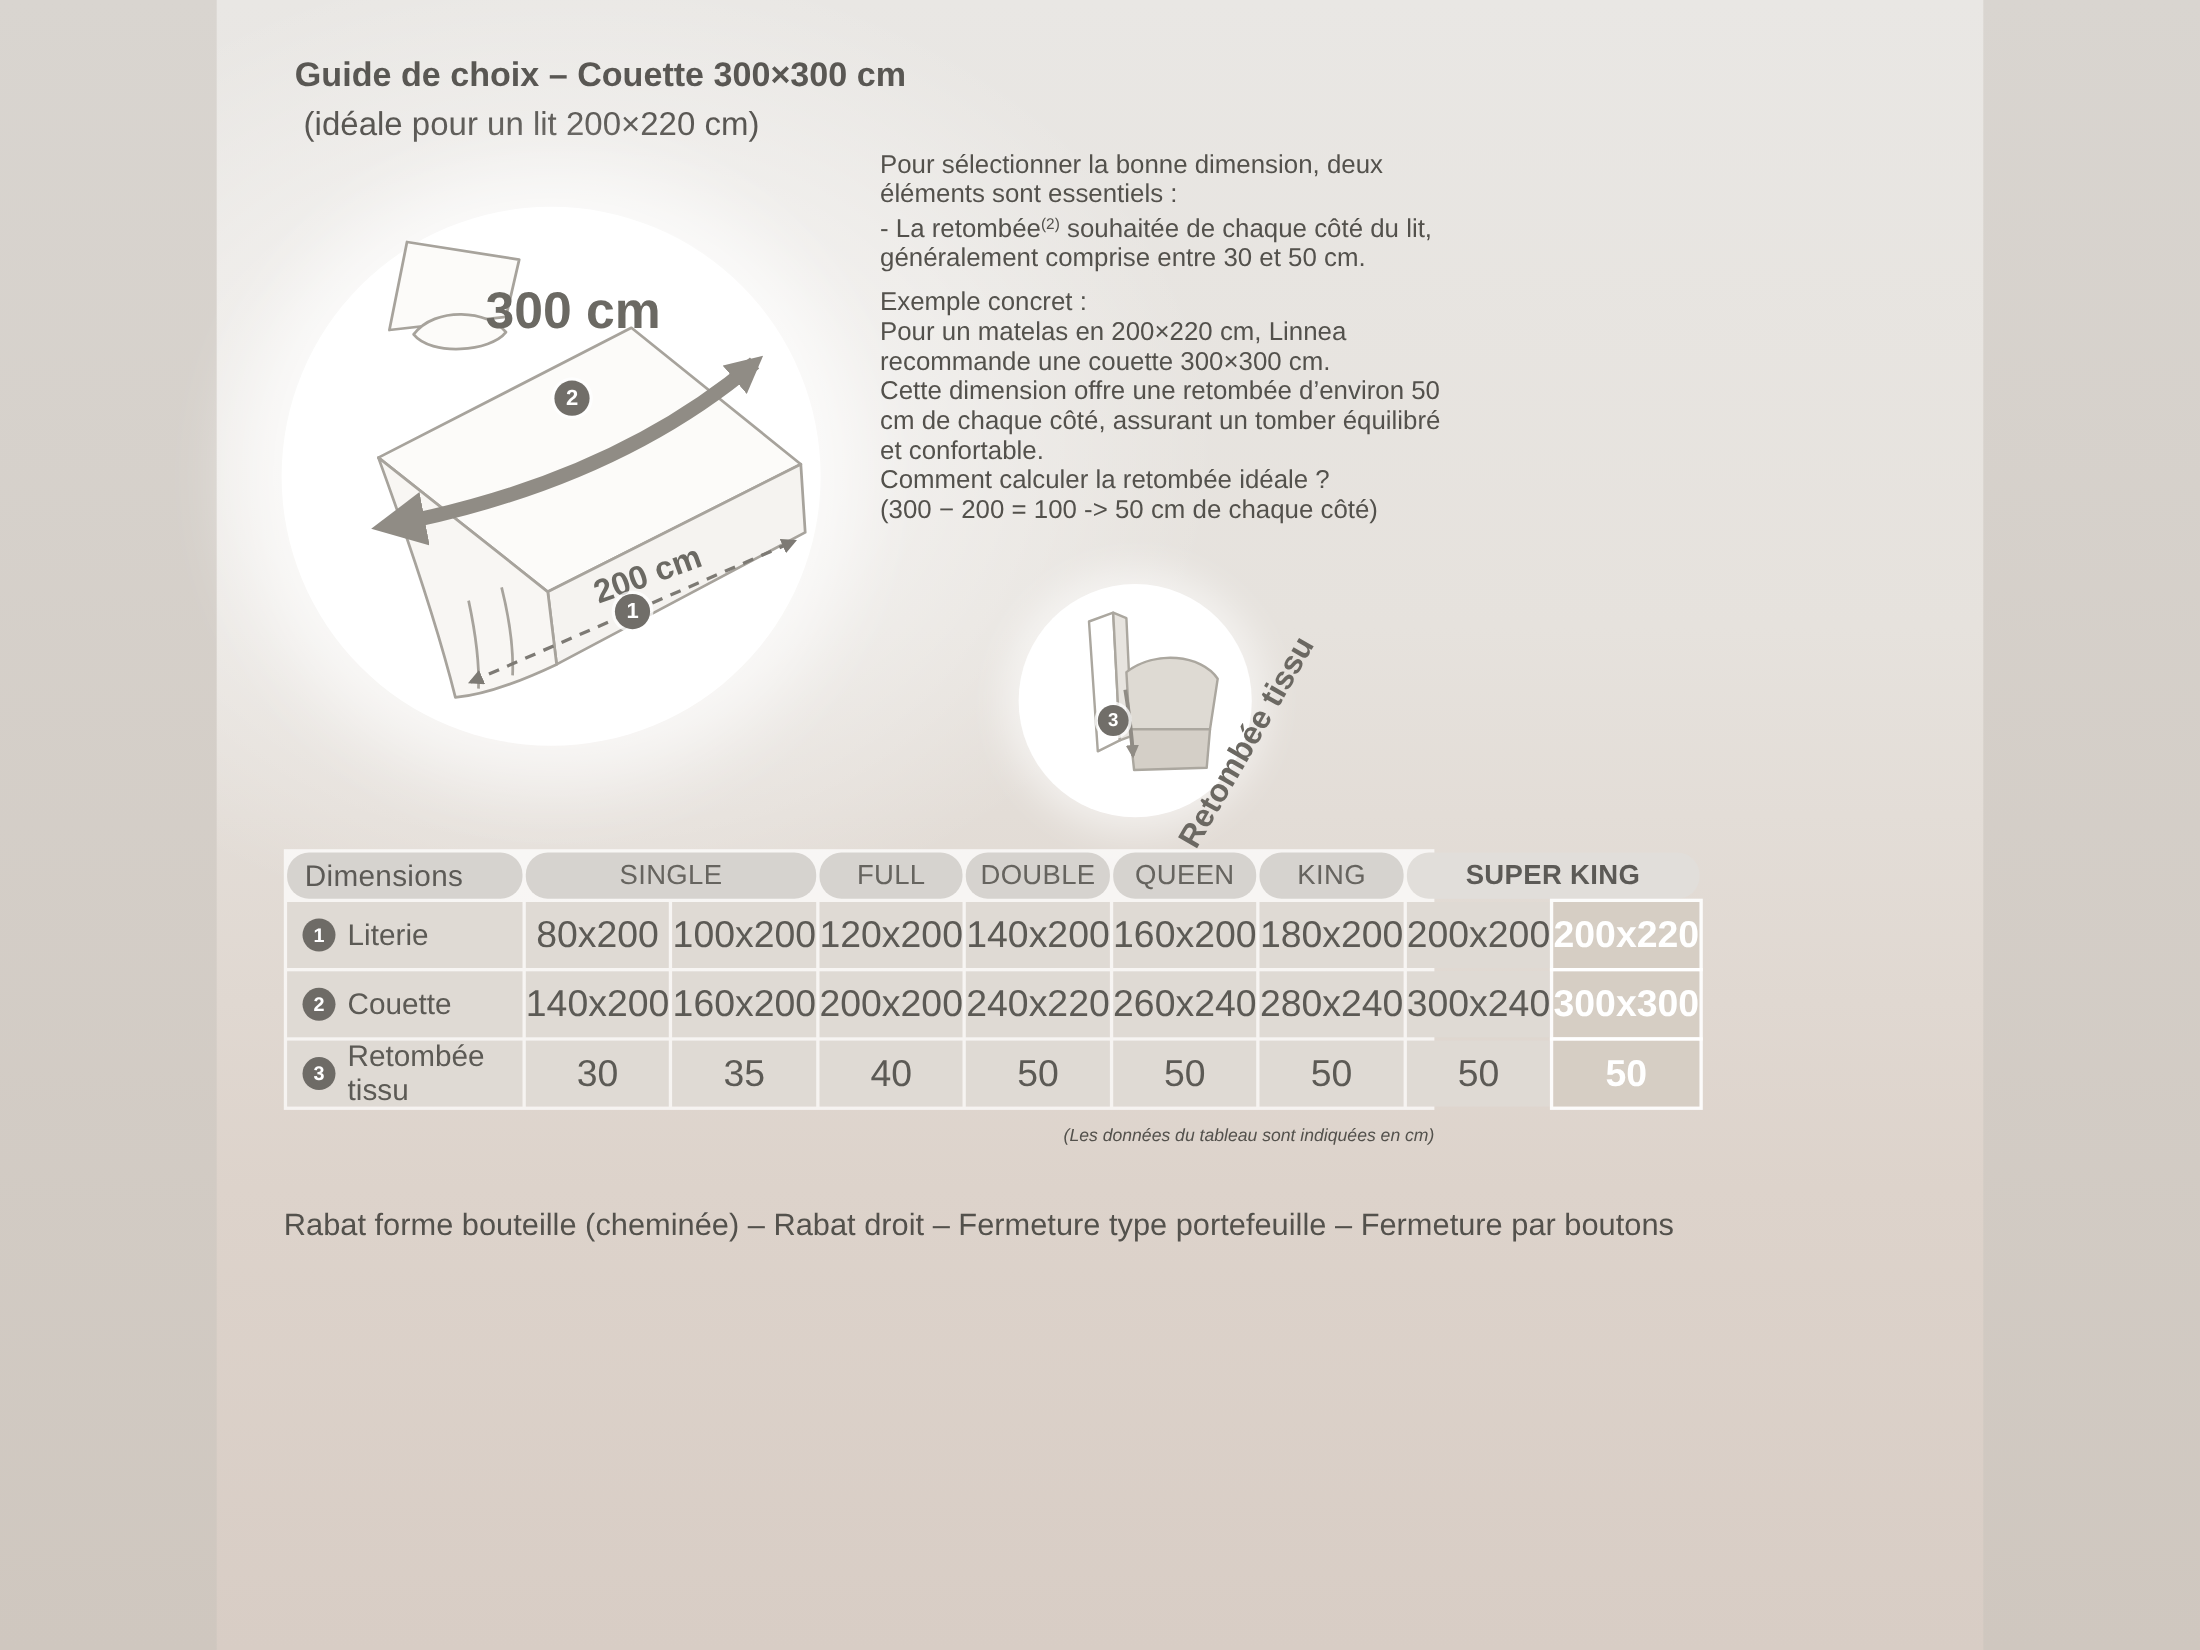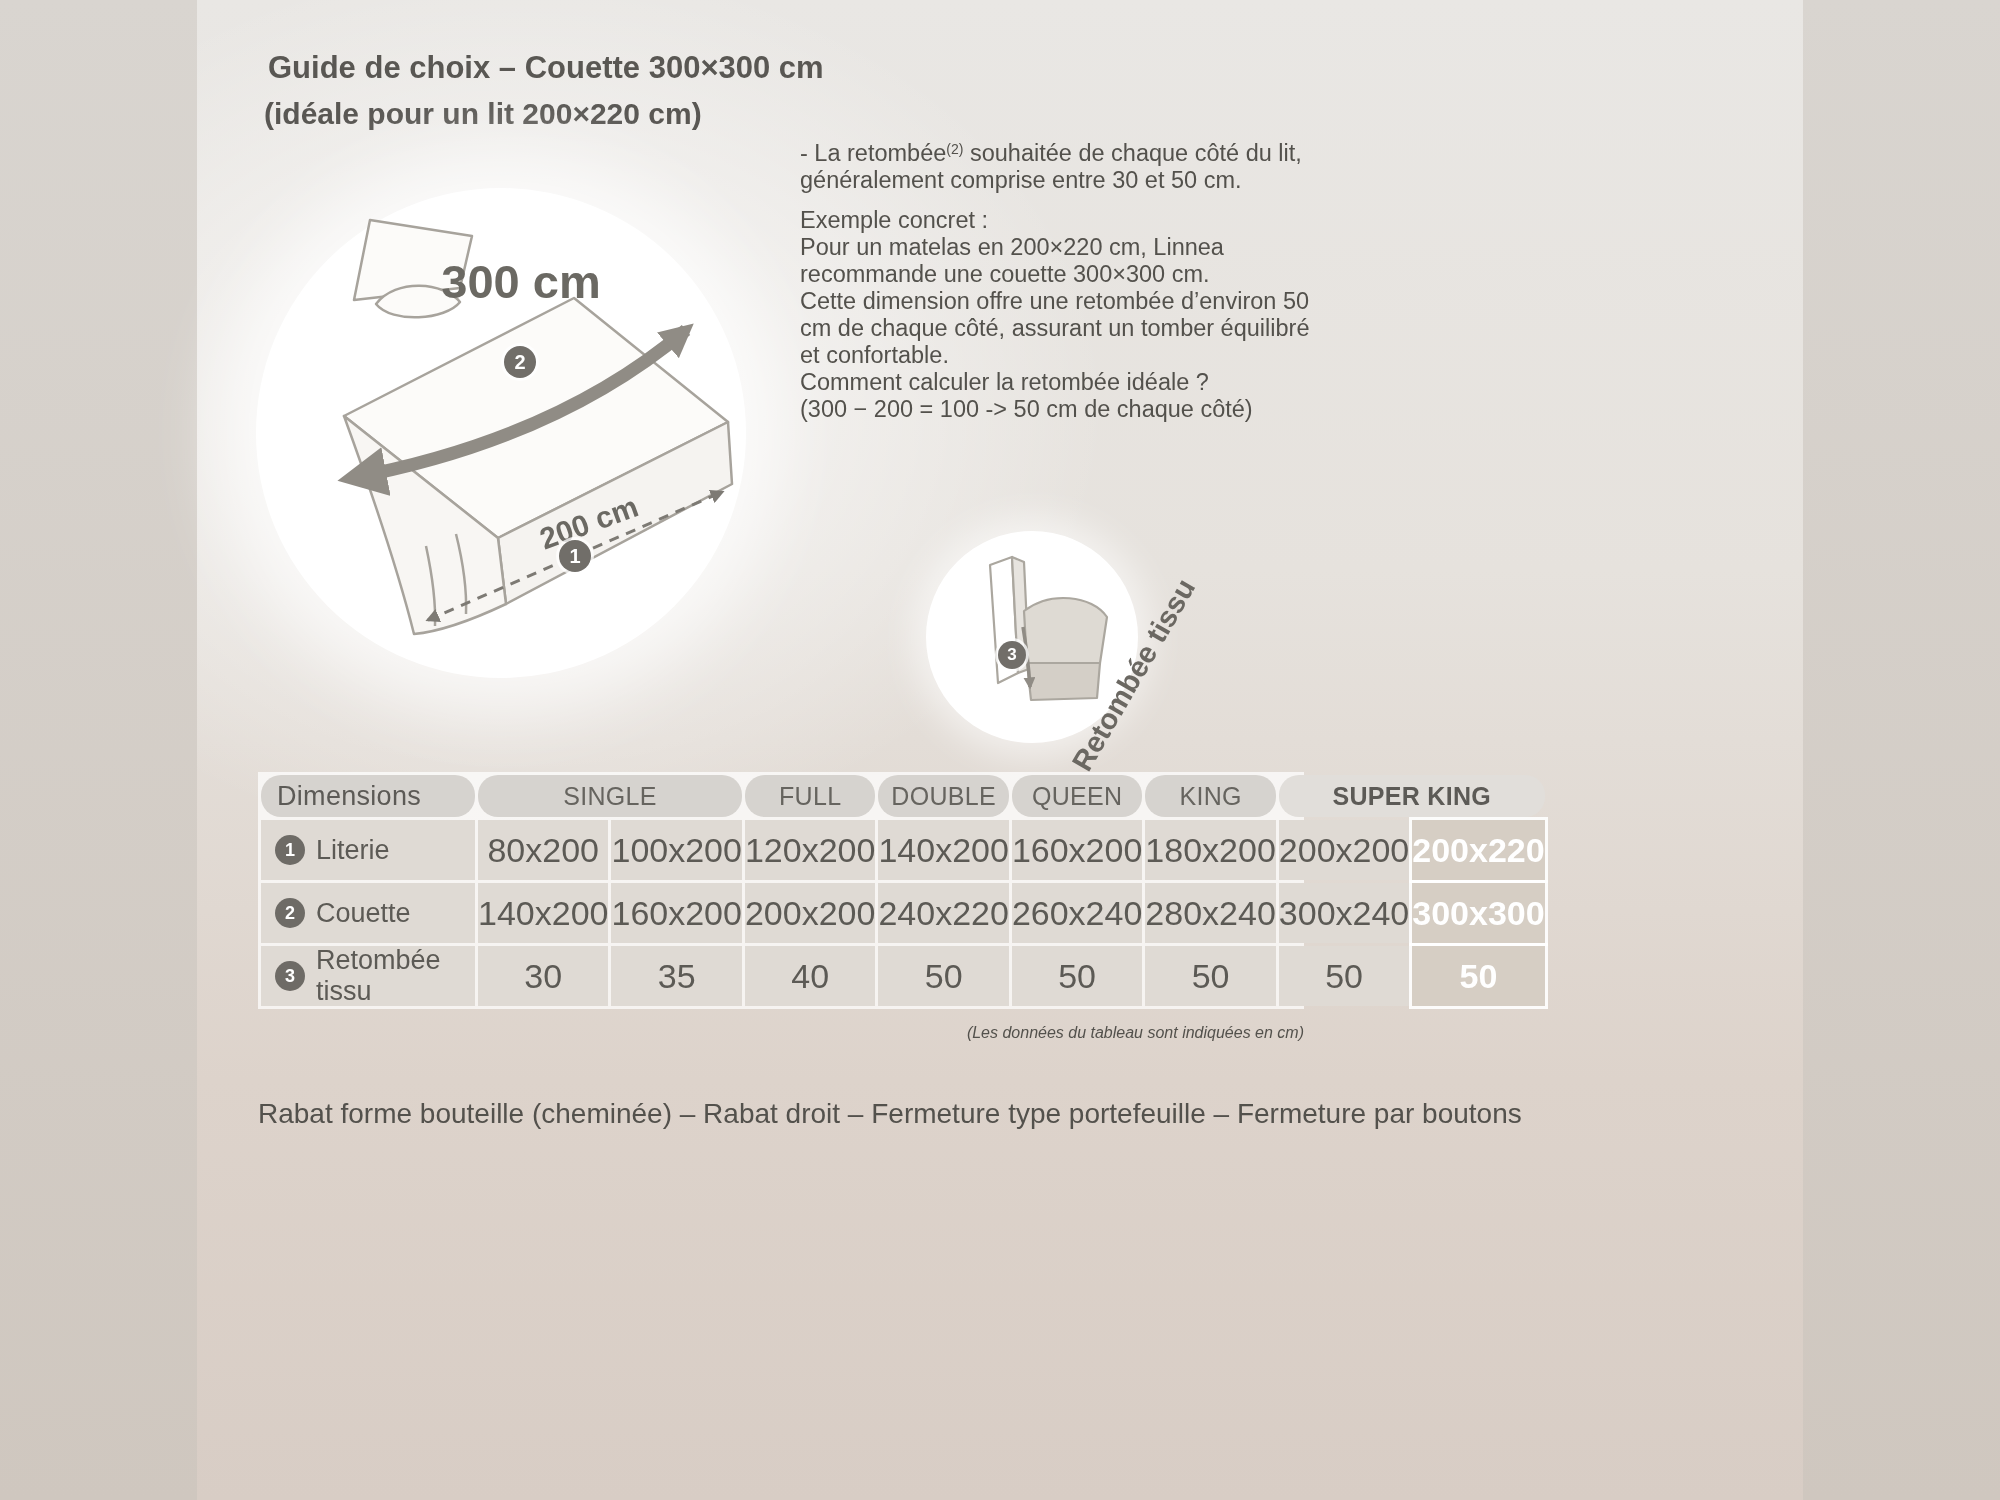--- a/index.html
+++ b/index.html
@@ -11,21 +11,21 @@
     position:relative; width:2000px; height:1500px; overflow:hidden;
     background:
       radial-gradient(ellipse 950px 720px at 26% 27%, rgba(255,255,255,0.85), rgba(255,255,255,0) 62%),
       linear-gradient(180deg, #e9e7e4 0%, #e6e2dd 38%, #ddd3cb 72%, #d8cdc5 100%);
   }
   .band { position:absolute; top:0; height:100%; width:197px; }
   .band-left  { left:0;  background:linear-gradient(180deg,#d9d5d0,#cfc7bf); }
   .band-right { right:0; background:linear-gradient(180deg,#d9d5d0,#cfc7bf); }
 
   .title    { position:absolute; left:268px; top:50px;  font-size:31px; font-weight:700; color:#595753; }
-  .subtitle { position:absolute; left:264px; top:97px;  font-size:30px; font-weight:700; color:#595753; }
+  .subtitle { position:absolute; left:276px; top:97px;  font-size:30px; font-weight:400; color:#595753; }
 
   
   .big-circle {
     position:absolute; left:256px; top:188px; width:490px; height:490px;
     border-radius:50%; background:#ffffff;
     box-shadow:0 0 70px 35px rgba(255,255,255,0.65);
   }
   .big-circle svg { position:absolute; left:0; top:0; }
   .dim-label { position:absolute; font-weight:700; color:#6b6963; text-align:center; }
   .width-label  { left:155px; top:66px;  width:220px; font-size:47px; }
@@ -138,20 +138,21 @@
       <path d="M430,142 C352,208 244,262 96,290" fill="none" stroke="#908c85" stroke-width="13" marker-end="url(#mBigE)" marker-start="url(#mBigS)"></path>
       <path d="M172,432 L466,304" fill="none" stroke="#7d7a74" stroke-width="3" stroke-dasharray="10 8" marker-end="url(#mDashE)" marker-start="url(#mDashS)"></path>
     </svg>
     <div class="dim-label width-label">300 cm</div>
     <div class="badge badge-2">2</div>
     <div class="dim-label length-label">200 cm</div>
     <div class="badge badge-1">1</div>
   </div>
 
   <div class="text-col">
+    <p><span>Pour sélectionner la bonne dimension, deux éléments sont essentiels :</span></p>
     <p><span>- La retombée</span><sup>(2)</sup><span> souhaitée de chaque côté du lit, généralement comprise entre 30 et 50 cm.</span></p>
     <p class="ex-heading">Exemple concret :</p>
     <p>Pour un matelas en 200×220 cm, Linnea recommande une couette 300×300 cm.</p>
     <p>Cette dimension offre une retombée d’environ 50 cm de chaque côté, assurant un tomber équilibré et confortable.</p>
     <p>Comment calculer la retombée idéale ?</p>
     <p>(300 − 200 = 100  -&gt; 50 cm de chaque côté)</p>
   </div>
 
   <div class="small-circle">
     <svg width="212" height="212" viewBox="0 0 212 212">

